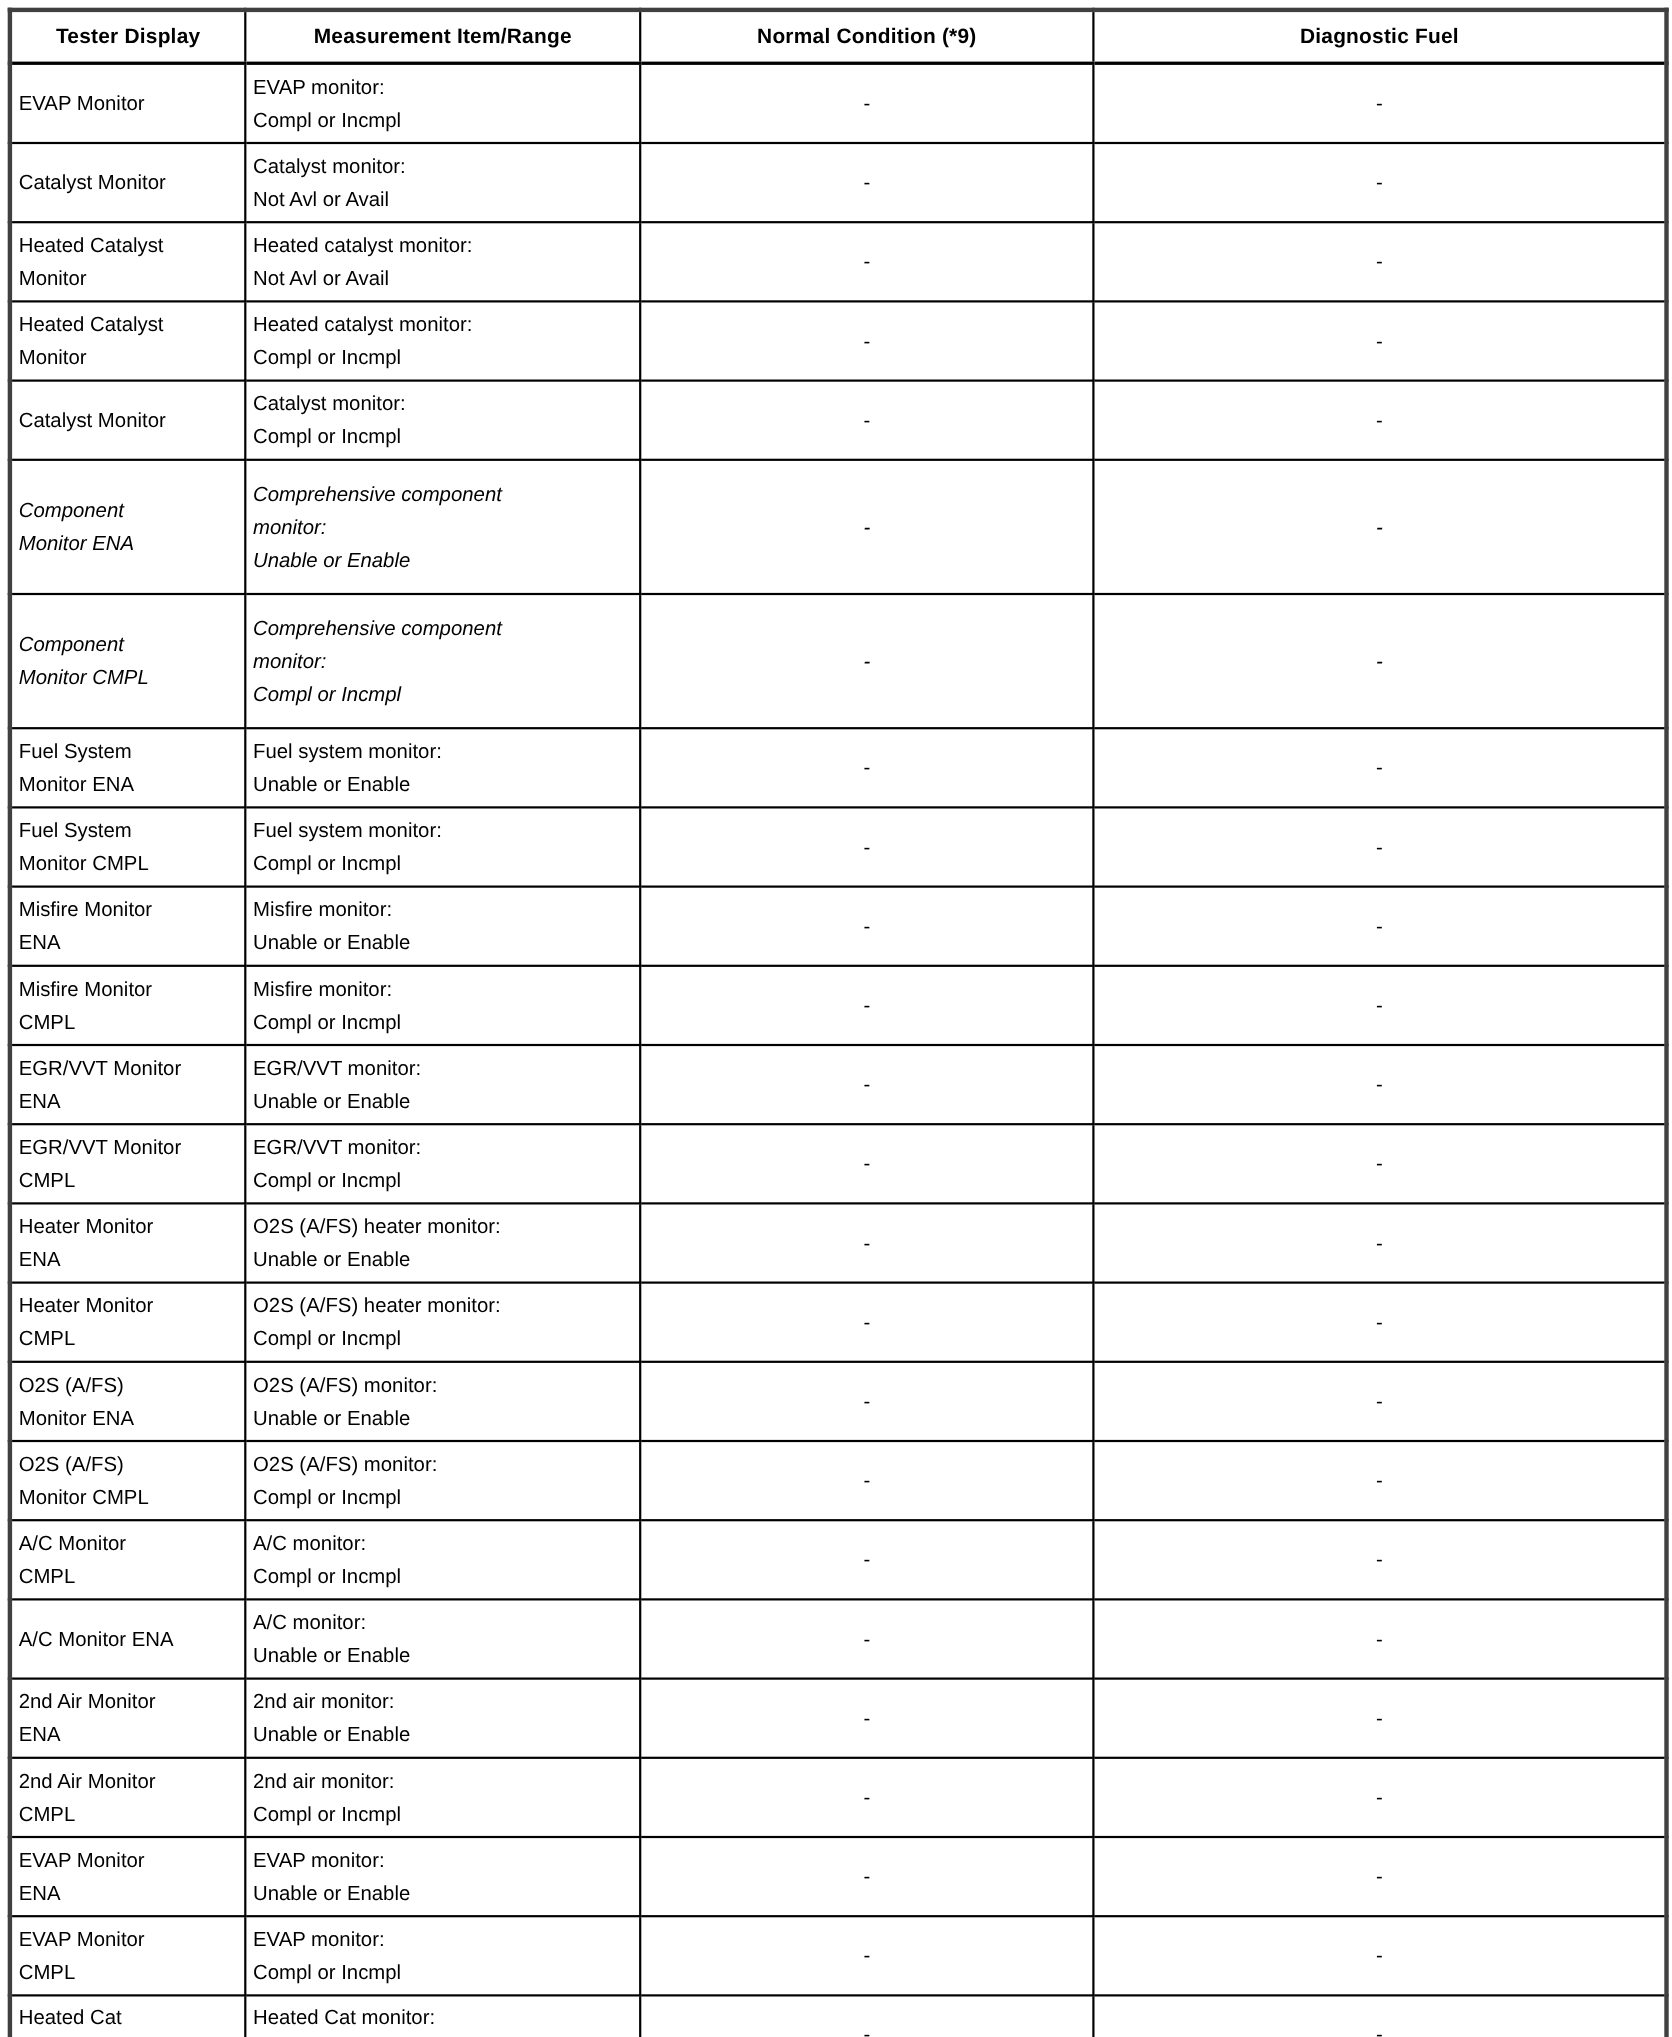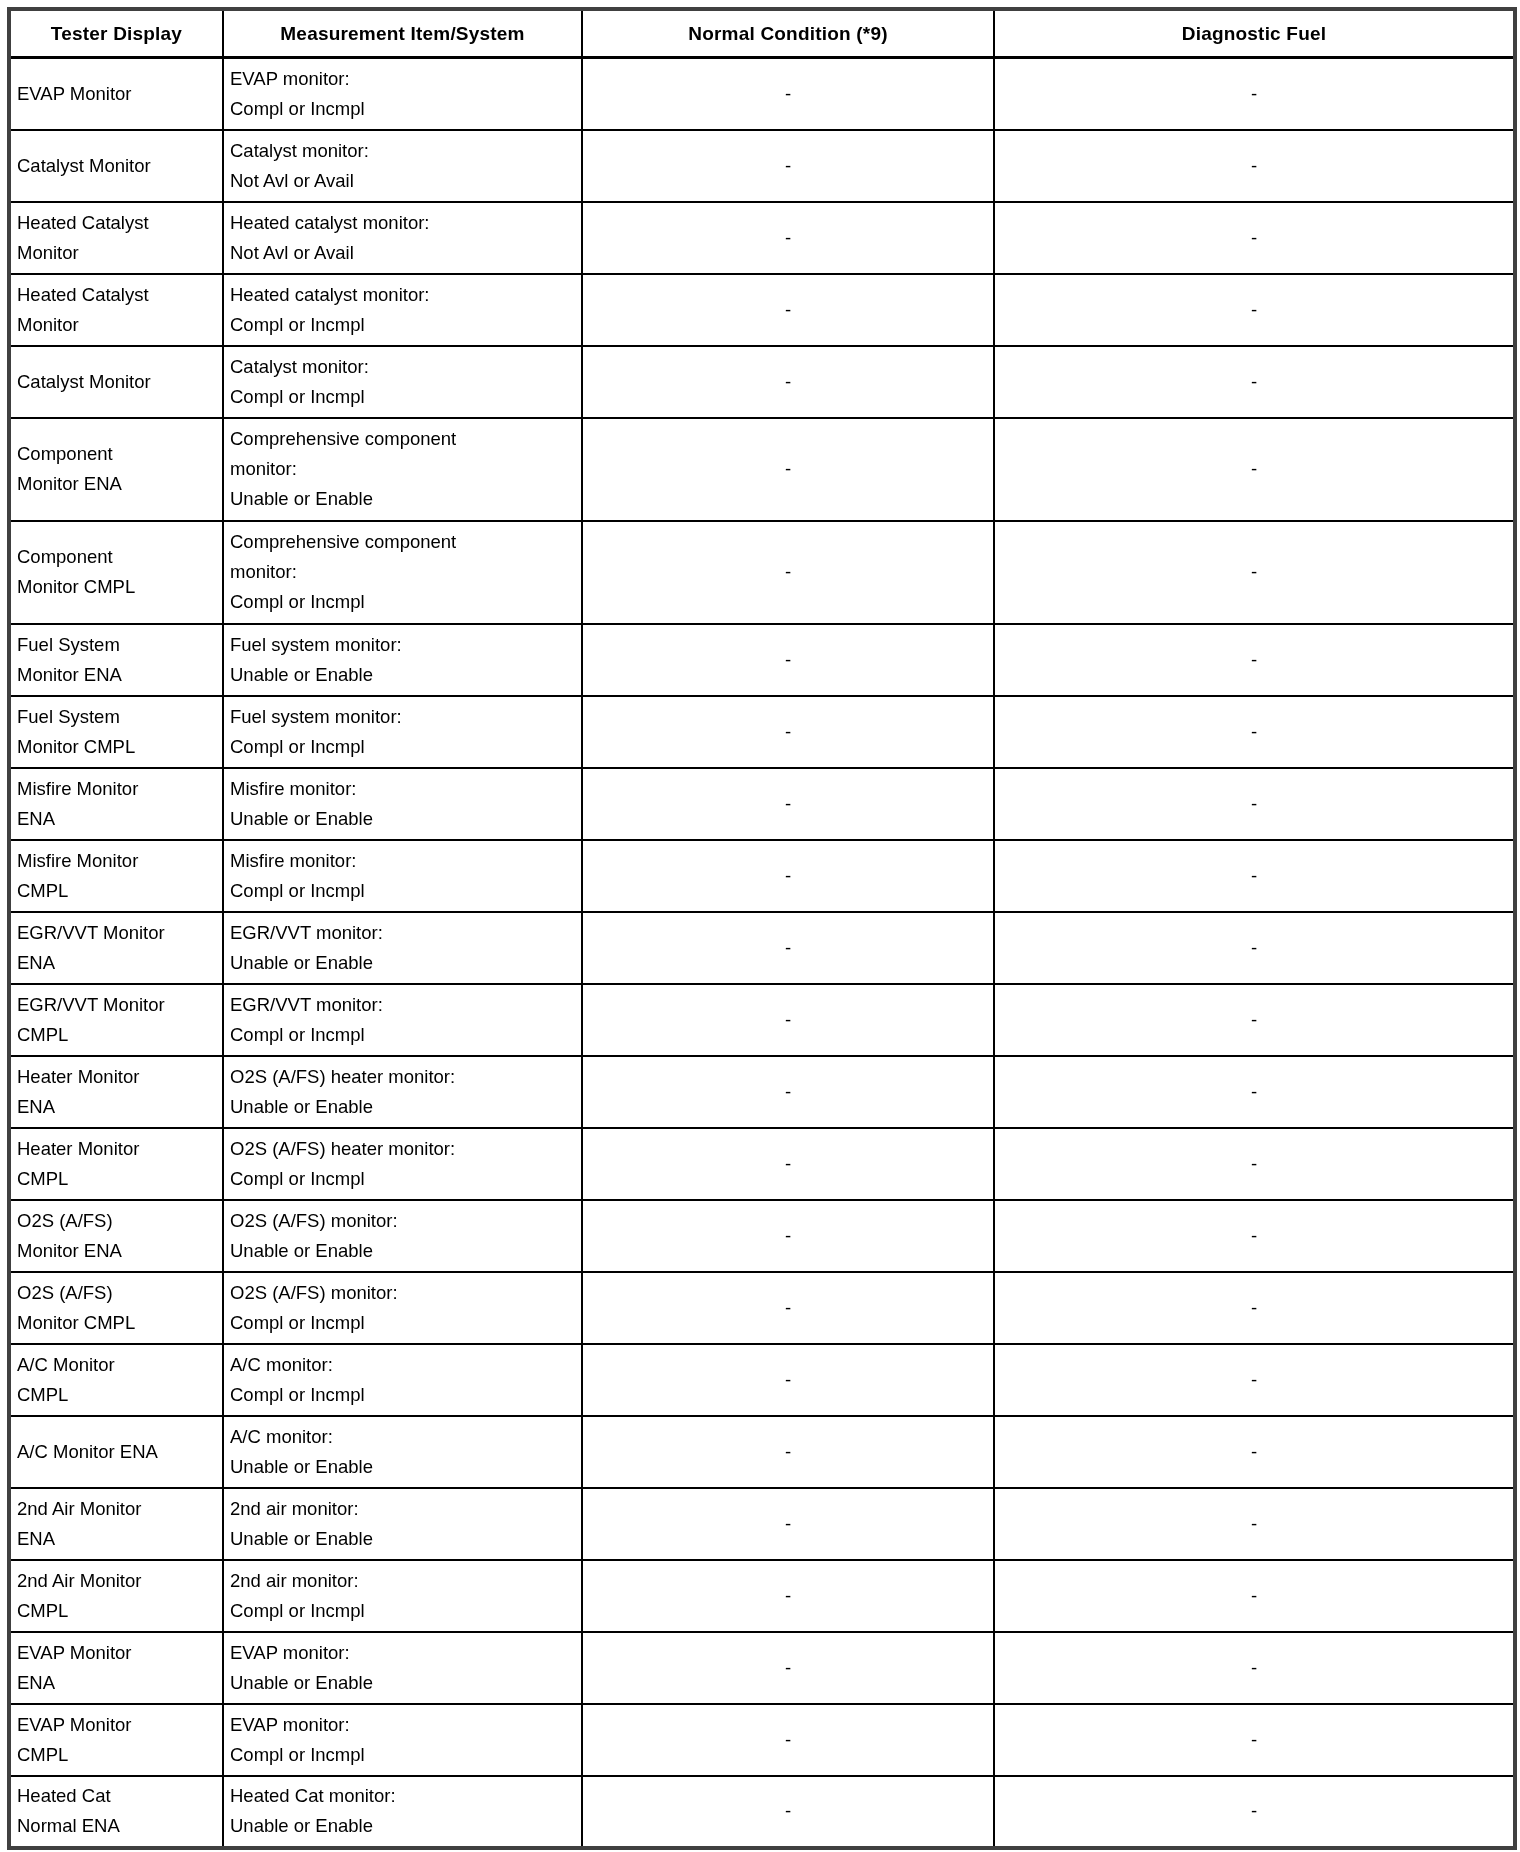--- a/index.html
+++ b/index.html
@@ -40,21 +40,21 @@
   table.diag td {
     border: 2px solid #000000;
     font-size: 18.5px;
     line-height: 30px;
     vertical-align: middle;
     padding: 4px 6px;
     white-space: pre-line;
     overflow: hidden;
   }
   table.diag tr.row { height: 72px; }
-  table.diag tr.row.tall { height: 103px; }
+  table.diag tr.row.tall { height: 122px; font-style: italic; }
   td.cell-tester {
     text-align: left;
     padding-left: 5px;
     padding-right: 2px;
     margin-left: 12px;
   }
   td.cell-measurement {
     text-align: left;
     padding-left: 8px;
     margin-left: 36px;
@@ -71,21 +71,21 @@
   <table class="diag">
     <colgroup>
       <col class="c1">
         <col class="c2">
         <col class="c3">
         <col class="c4">
     </colgroup>
     <thead>
       <tr>
         <th>Tester Display</th>
-        <th>Measurement Item/System</th>
+        <th>Measurement Item/Range</th>
         <th>Normal Condition (*9)</th>
         <th>Diagnostic Fuel</th>
       </tr>
     </thead>
     <tbody>
         <tr class="row">
     <td class="cell-tester">EVAP Monitor</td>
     <td class="cell-measurement">EVAP monitor:
 Compl or Incmpl</td>
     <td class="cell-normal">-</td>

